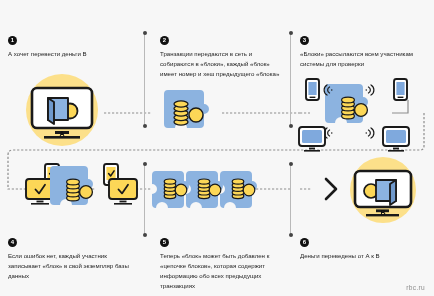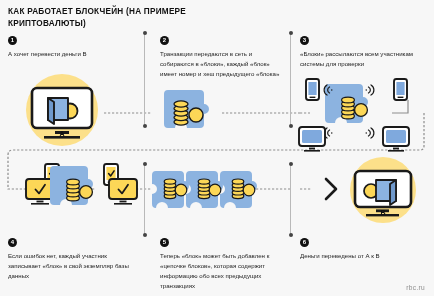--- a/index.html
+++ b/index.html
@@ -61,22 +61,20 @@
   }
   .ab-label{
     position:absolute;font-size:7px;font-weight:bold;color:#111;text-align:center;
   }
 </style>
 </head>
 <body>
 
 <div class="canvas">
 
-  <div class="title">КАК РАБОТАЕТ БЛОКЧЕЙН
-(НА ПРИМЕРЕ КРИПТОВАЛЮТЫ)</div>
 
   <svg class="art" viewBox="0 0 434 296">
     <defs>
 
       <g id="wave-r">
         <path d="M0,-6 A7,7 0 0 1 0,6" fill="none" stroke="#1a1a1a" stroke-width="1.4" stroke-linecap="round"></path>
         <path d="M-3,-3.6 A4,4 0 0 1 -3,3.6" fill="none" stroke="#1a1a1a" stroke-width="1.4" stroke-linecap="round"></path>
         <circle cx="-5.6" cy="0" r="0.9" fill="#1a1a1a"></circle>
       </g>
       <g id="wave-l">

